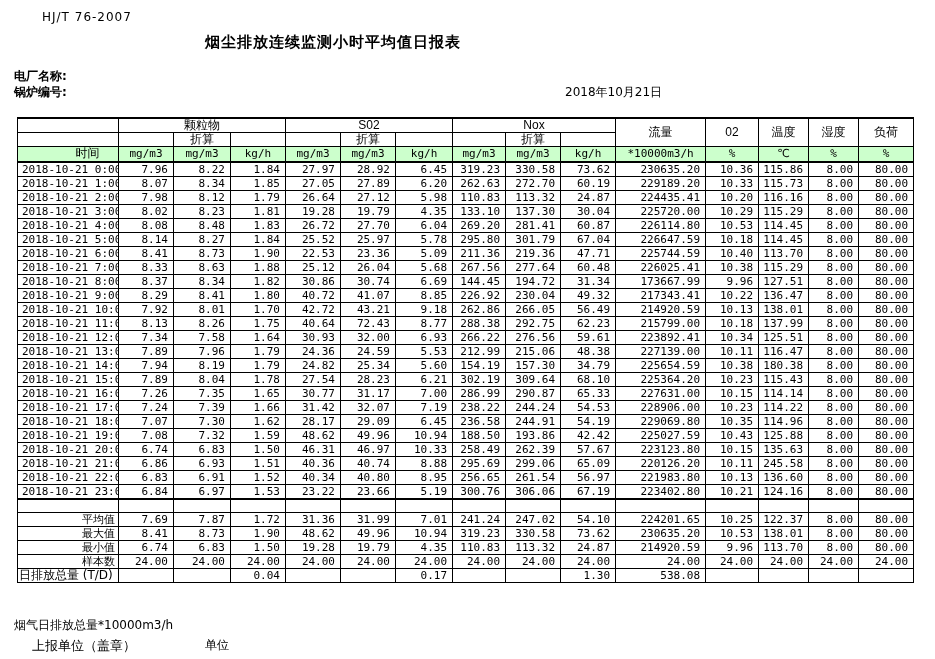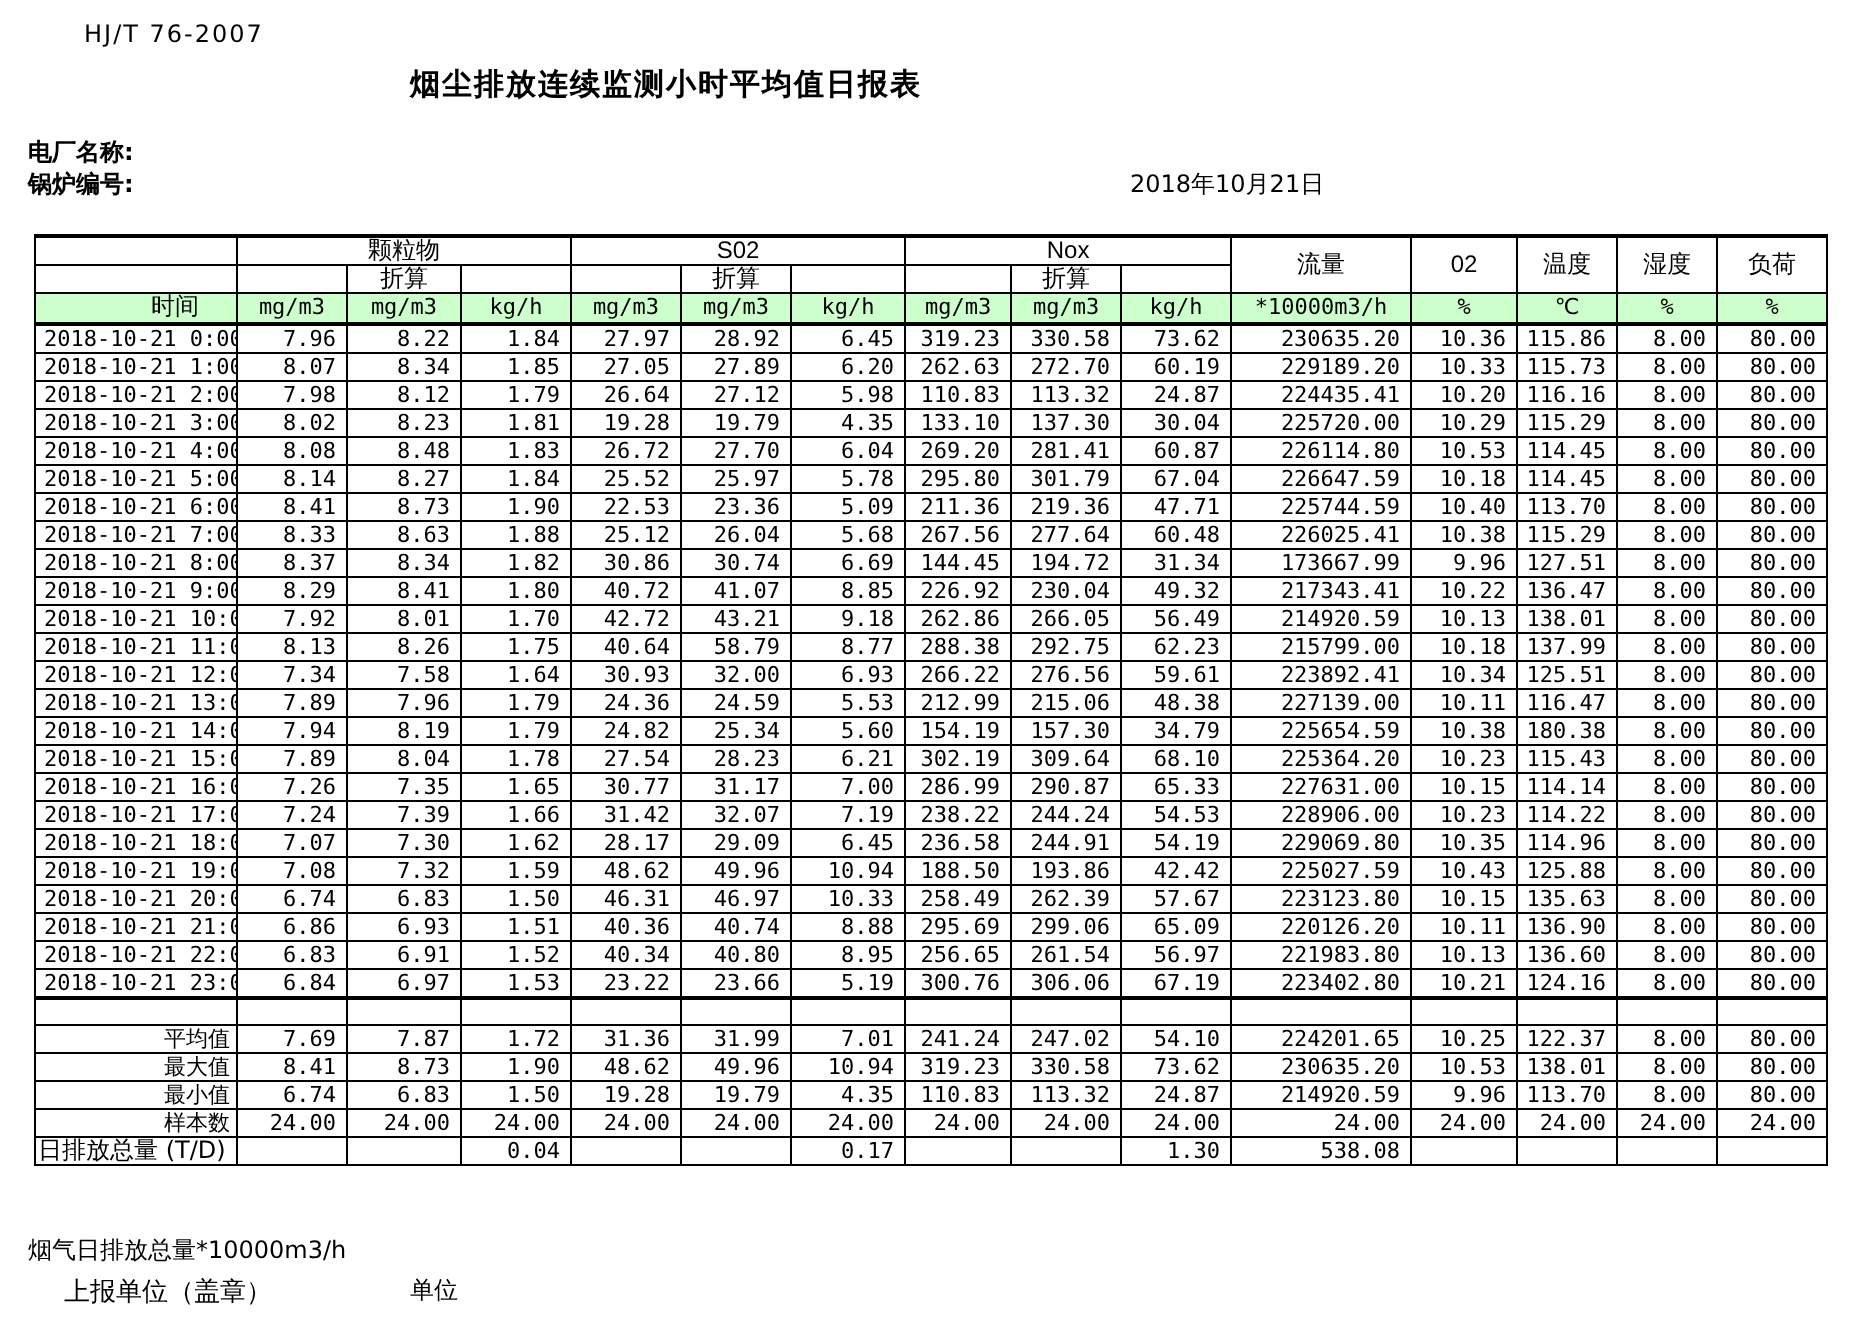--- a/index.html
+++ b/index.html
@@ -292,21 +292,21 @@
           <td class="num-cell">138.01</td>
           <td class="num-cell">8.00</td>
           <td class="num-cell">80.00</td>
         </tr>
         <tr>
           <td class="time-cell">2018-10-21 11:00</td>
           <td class="num-cell">8.13</td>
           <td class="num-cell">8.26</td>
           <td class="num-cell">1.75</td>
           <td class="num-cell">40.64</td>
-          <td class="num-cell">58.79</td>
+          <td class="num-cell">72.43</td>
           <td class="num-cell">8.77</td>
           <td class="num-cell">288.38</td>
           <td class="num-cell">292.75</td>
           <td class="num-cell">62.23</td>
           <td class="num-cell">215799.00</td>
           <td class="num-cell">10.18</td>
           <td class="num-cell">137.99</td>
           <td class="num-cell">8.00</td>
           <td class="num-cell">80.00</td>
         </tr>
@@ -469,21 +469,21 @@
           <td class="num-cell">6.93</td>
           <td class="num-cell">1.51</td>
           <td class="num-cell">40.36</td>
           <td class="num-cell">40.74</td>
           <td class="num-cell">8.88</td>
           <td class="num-cell">295.69</td>
           <td class="num-cell">299.06</td>
           <td class="num-cell">65.09</td>
           <td class="num-cell">220126.20</td>
           <td class="num-cell">10.11</td>
-          <td class="num-cell">136.90</td>
+          <td class="num-cell">245.58</td>
           <td class="num-cell">8.00</td>
           <td class="num-cell">80.00</td>
         </tr>
         <tr>
           <td class="time-cell">2018-10-21 22:00</td>
           <td class="num-cell">6.83</td>
           <td class="num-cell">6.91</td>
           <td class="num-cell">1.52</td>
           <td class="num-cell">40.34</td>
           <td class="num-cell">40.80</td>

